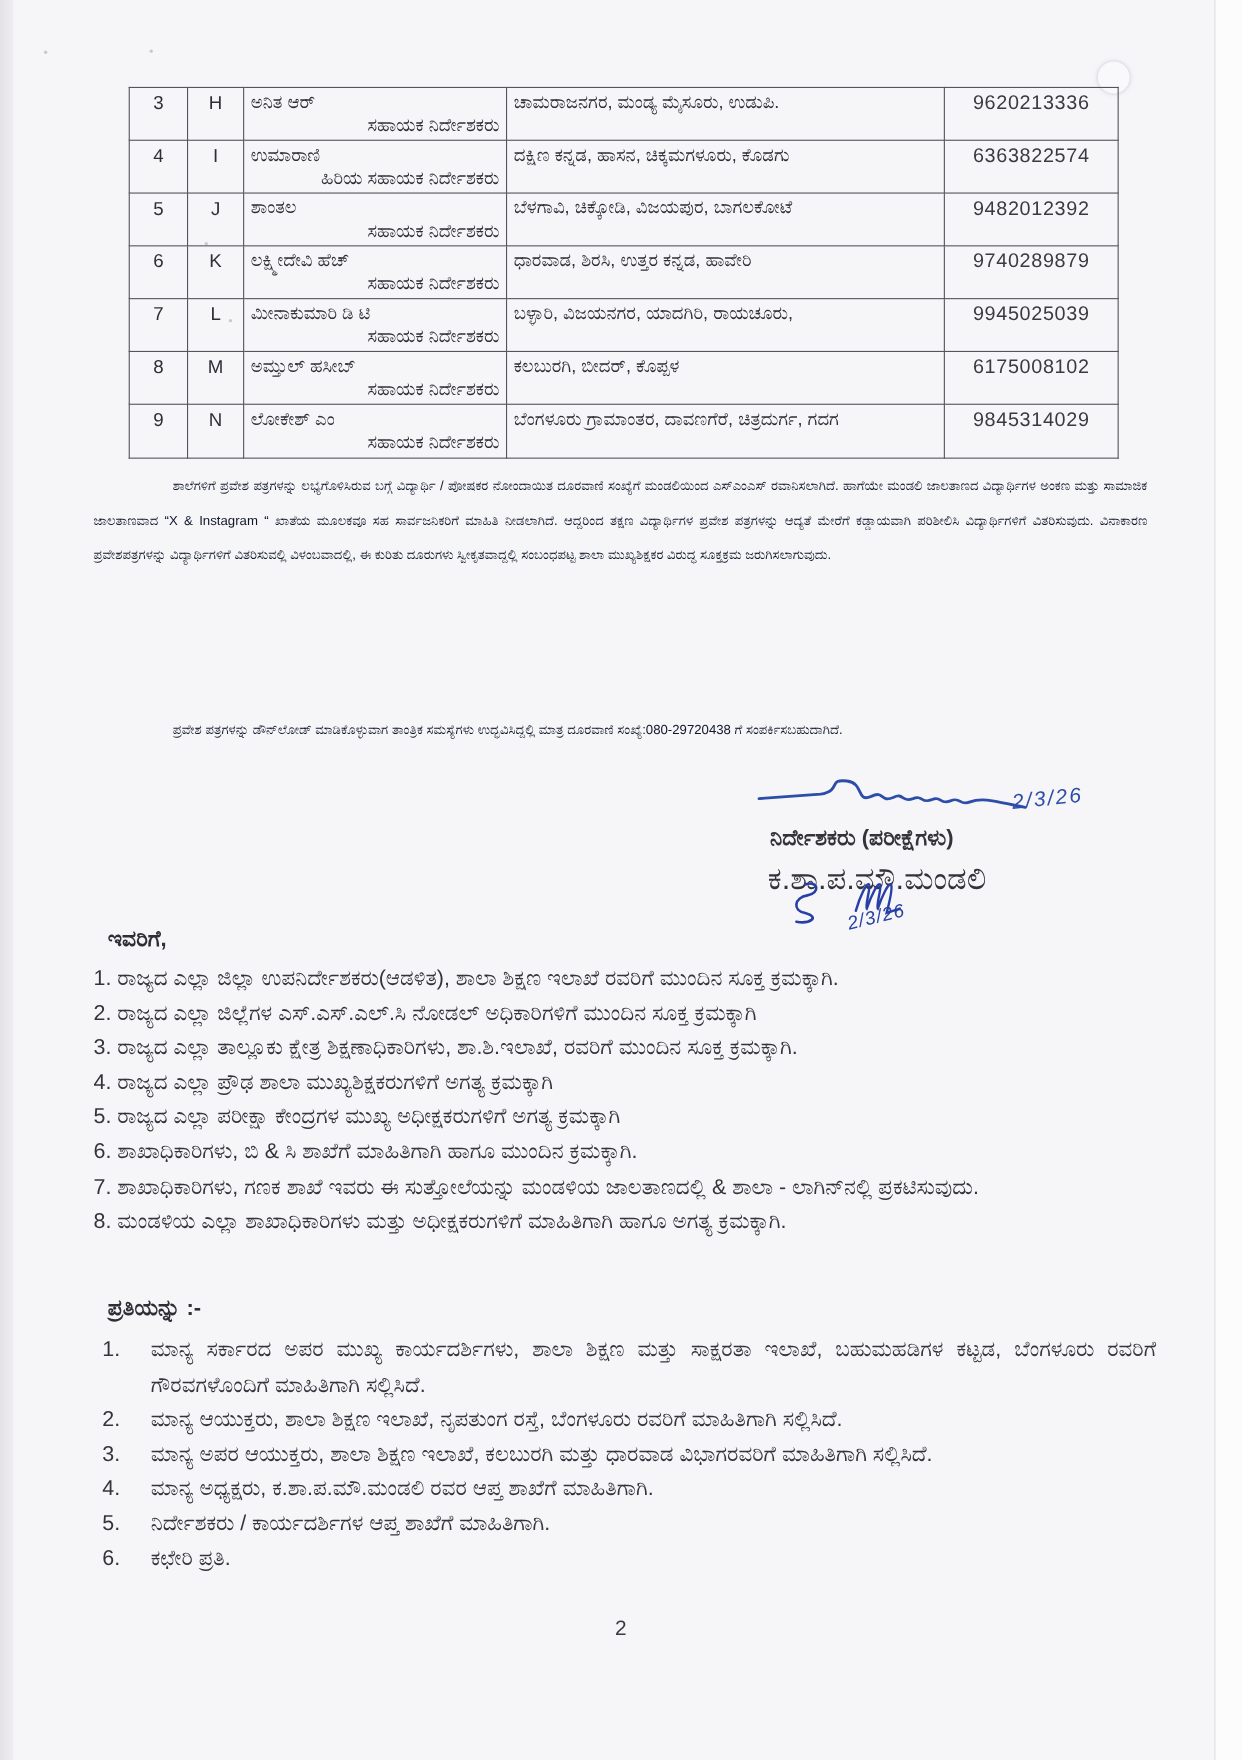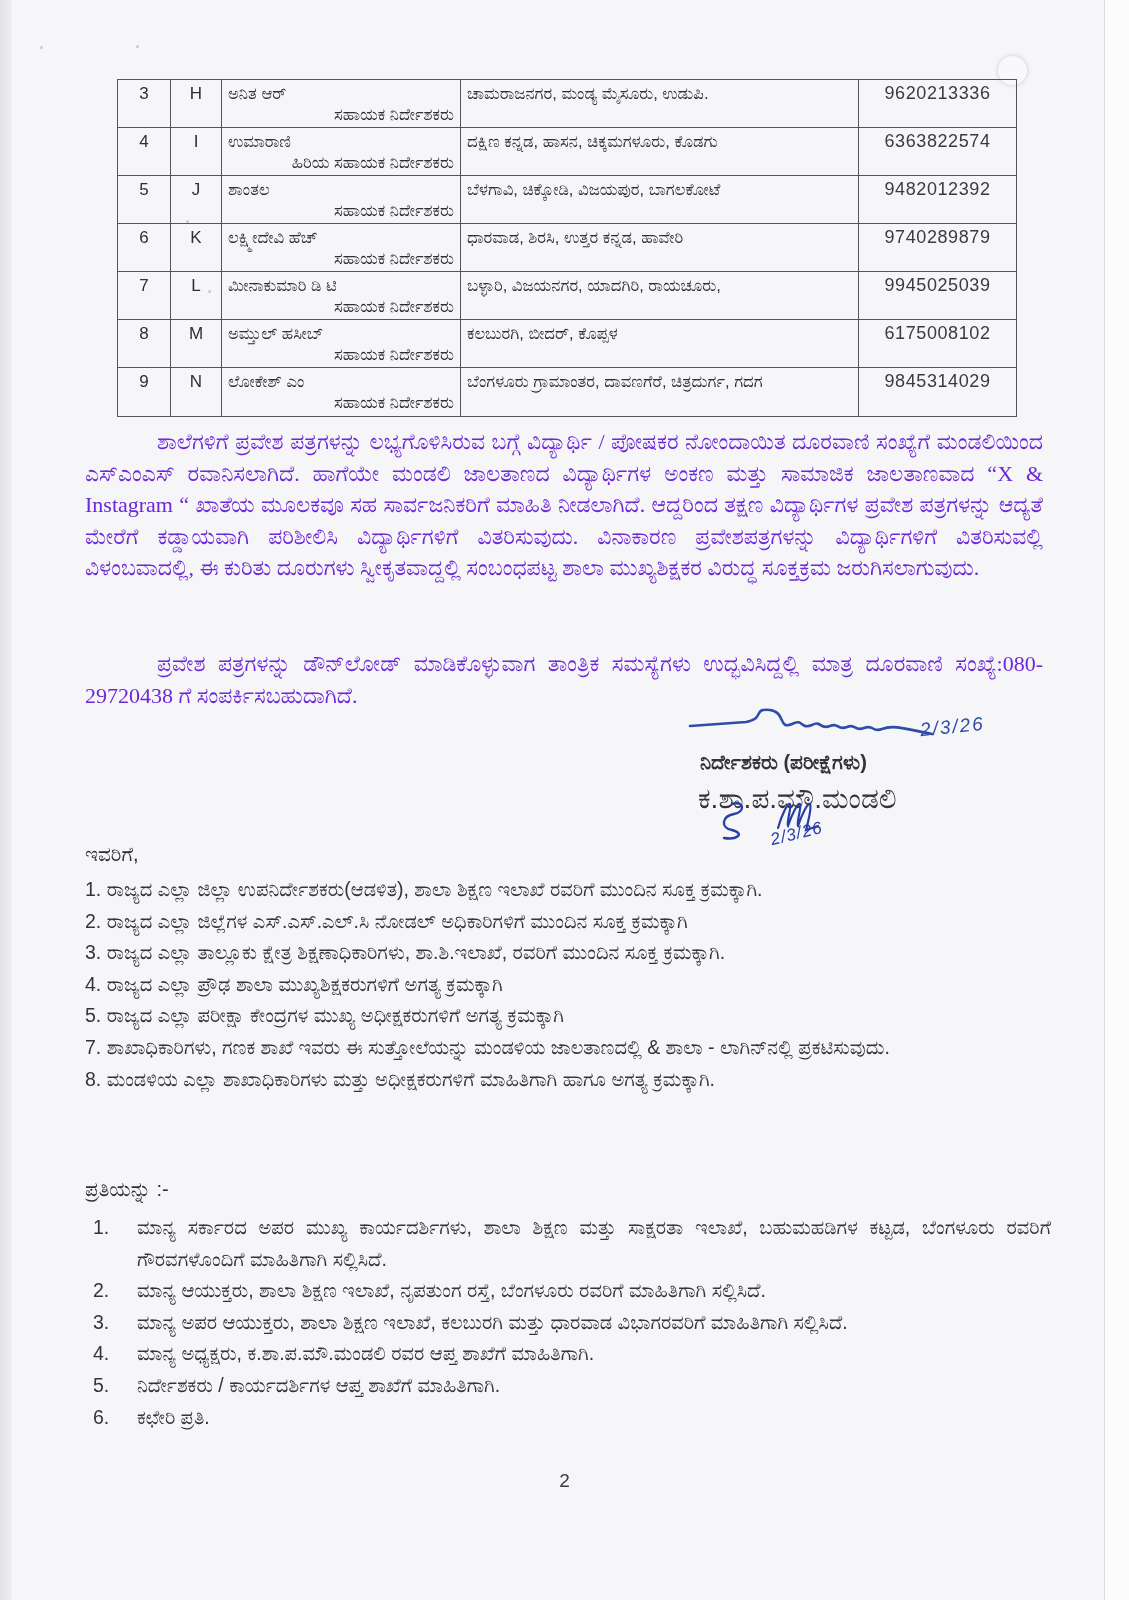--- a/index.html
+++ b/index.html
@@ -47,45 +47,44 @@
   td.c-name .nm { display:block; }
   td.c-name .dsg { display:block;text-align:right; }
   td.c-phone {
     vertical-align:middle; text-align:center;
     font-size:18px; letter-spacing:.6px; color:#3a3a41;
   }
 
   
   .para {
     position:absolute; left:85px; width:958px;
-    font-size:22px; line-height:31.5px;
+    font-size:12px; line-height:31.5px;
     text-align:justify; text-indent:72px;
-    color:#6d28d9;
-    font-family:Liberation Serif, serif;
+    color:#0f172a;
   }
   #para1 { top:426px; }
   #para2 { top:648px; }
 
   
   .sig-ink { position:absolute; color:#2c4da8; }
   .sig-title { position:absolute; left:700px; top:751px; font-size:20px;font-weight:bold; }
   .sig-org   { position:absolute; left:698px; top:783px; font-size:28px; }
   .sig-date1 {
     position:absolute; left:920px; top:716px;
     font-size:19px; font-style:italic; color:#2c4da8;
     transform:rotate(-6deg); letter-spacing:2px;
   }
   .sig-date2 {
     position:absolute; left:770px; top:824px;
     font-size:17px; font-style:italic; color:#2740a5;
     transform:rotate(-14deg); letter-spacing:1px;
   }
 
   
-  .sec-header { position:absolute; left:85px; font-size:20px; font-weight:normal; color:#2f2e36; }
+  .sec-header { position:absolute; left:98px; font-size:20px; font-weight:bold; color:#2f2e36; }
   #to-header { top:843px; }
   #copy-header { top:1178px; }
   .to-list {
     position:absolute; left:85px; top:874px; width:960px;
     font-size:19.5px; line-height:31.6px; text-align:justify; color:#35343c;
   }
   .copy-list {
     position:absolute; left:93px; top:1212px; width:958px;
     font-size:19.5px; line-height:31.6px; color:#35343c;
   }
@@ -201,20 +200,21 @@
   </svg>
   <div class="sig-date2">2/3/26</div>
 
   <div class="sec-header" id="to-header">ಇವರಿಗೆ,</div>
   <div class="to-list">
     <div>1. ರಾಜ್ಯದ ಎಲ್ಲಾ ಜಿಲ್ಲಾ ಉಪನಿರ್ದೇಶಕರು(ಆಡಳಿತ), ಶಾಲಾ ಶಿಕ್ಷಣ ಇಲಾಖೆ ರವರಿಗೆ ಮುಂದಿನ ಸೂಕ್ತ ಕ್ರಮಕ್ಕಾಗಿ.</div>
     <div>2. ರಾಜ್ಯದ ಎಲ್ಲಾ ಜಿಲ್ಲೆಗಳ ಎಸ್.ಎಸ್.ಎಲ್.ಸಿ ನೋಡಲ್ ಅಧಿಕಾರಿಗಳಿಗೆ ಮುಂದಿನ ಸೂಕ್ತ ಕ್ರಮಕ್ಕಾಗಿ</div>
     <div>3. ರಾಜ್ಯದ ಎಲ್ಲಾ ತಾಲ್ಲೂಕು ಕ್ಷೇತ್ರ ಶಿಕ್ಷಣಾಧಿಕಾರಿಗಳು, ಶಾ.ಶಿ.ಇಲಾಖೆ, ರವರಿಗೆ ಮುಂದಿನ ಸೂಕ್ತ ಕ್ರಮಕ್ಕಾಗಿ.</div>
     <div>4. ರಾಜ್ಯದ ಎಲ್ಲಾ ಪ್ರೌಢ ಶಾಲಾ ಮುಖ್ಯಶಿಕ್ಷಕರುಗಳಿಗೆ ಅಗತ್ಯ ಕ್ರಮಕ್ಕಾಗಿ</div>
     <div>5. ರಾಜ್ಯದ ಎಲ್ಲಾ ಪರೀಕ್ಷಾ ಕೇಂದ್ರಗಳ ಮುಖ್ಯ ಅಧೀಕ್ಷಕರುಗಳಿಗೆ ಅಗತ್ಯ ಕ್ರಮಕ್ಕಾಗಿ</div>
+    <div>6. ಶಾಖಾಧಿಕಾರಿಗಳು, ಬಿ &amp; ಸಿ ಶಾಖೆಗೆ ಮಾಹಿತಿಗಾಗಿ ಹಾಗೂ ಮುಂದಿನ ಕ್ರಮಕ್ಕಾಗಿ.</div>
     <div>7. ಶಾಖಾಧಿಕಾರಿಗಳು, ಗಣಕ ಶಾಖೆ ಇವರು ಈ ಸುತ್ತೋಲೆಯನ್ನು ಮಂಡಳಿಯ ಜಾಲತಾಣದಲ್ಲಿ &amp; ಶಾಲಾ - ಲಾಗಿನ್‌ನಲ್ಲಿ ಪ್ರಕಟಿಸುವುದು.</div>
     <div>8. ಮಂಡಳಿಯ ಎಲ್ಲಾ ಶಾಖಾಧಿಕಾರಿಗಳು ಮತ್ತು ಅಧೀಕ್ಷಕರುಗಳಿಗೆ ಮಾಹಿತಿಗಾಗಿ ಹಾಗೂ ಅಗತ್ಯ ಕ್ರಮಕ್ಕಾಗಿ.</div>
   </div>
 
   <div class="sec-header" id="copy-header">ಪ್ರತಿಯನ್ನು :-</div>
   <div class="copy-list">
     <div class="copy-item">
       <span>1.</span>
       <span>ಮಾನ್ಯ ಸರ್ಕಾರದ ಅಪರ ಮುಖ್ಯ ಕಾರ್ಯದರ್ಶಿಗಳು, ಶಾಲಾ ಶಿಕ್ಷಣ ಮತ್ತು ಸಾಕ್ಷರತಾ ಇಲಾಖೆ, ಬಹುಮಹಡಿಗಳ ಕಟ್ಟಡ, ಬೆಂಗಳೂರು ರವರಿಗೆ ಗೌರವಗಳೊಂದಿಗೆ ಮಾಹಿತಿಗಾಗಿ ಸಲ್ಲಿಸಿದೆ.</span>
     </div>

